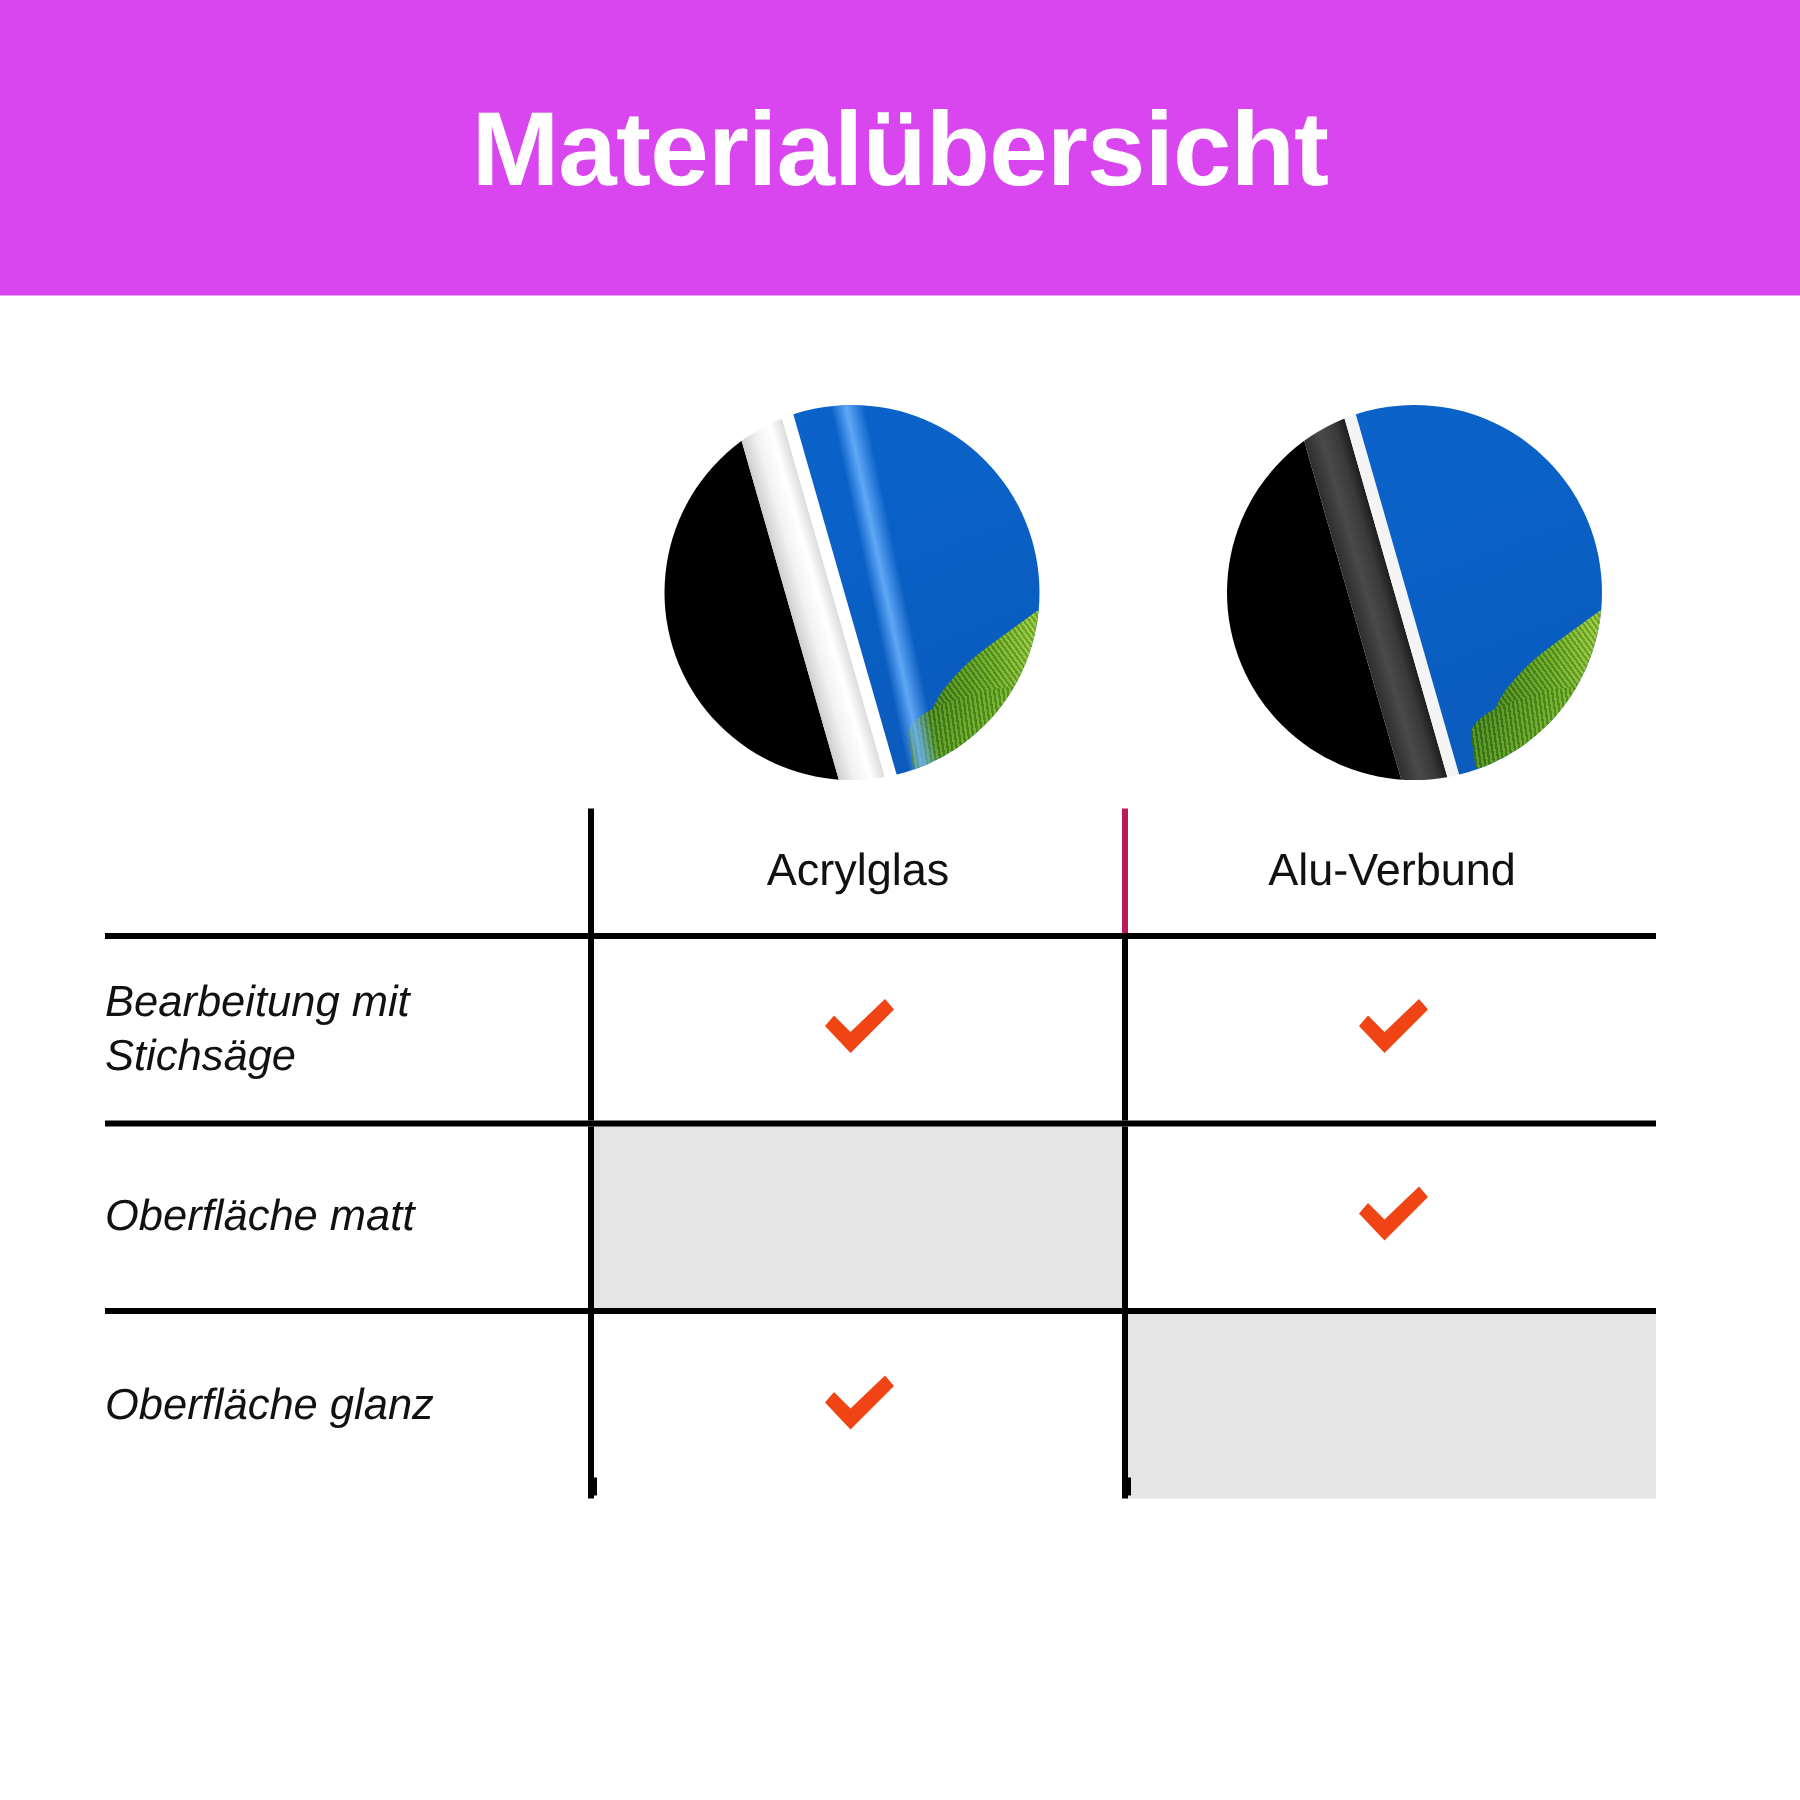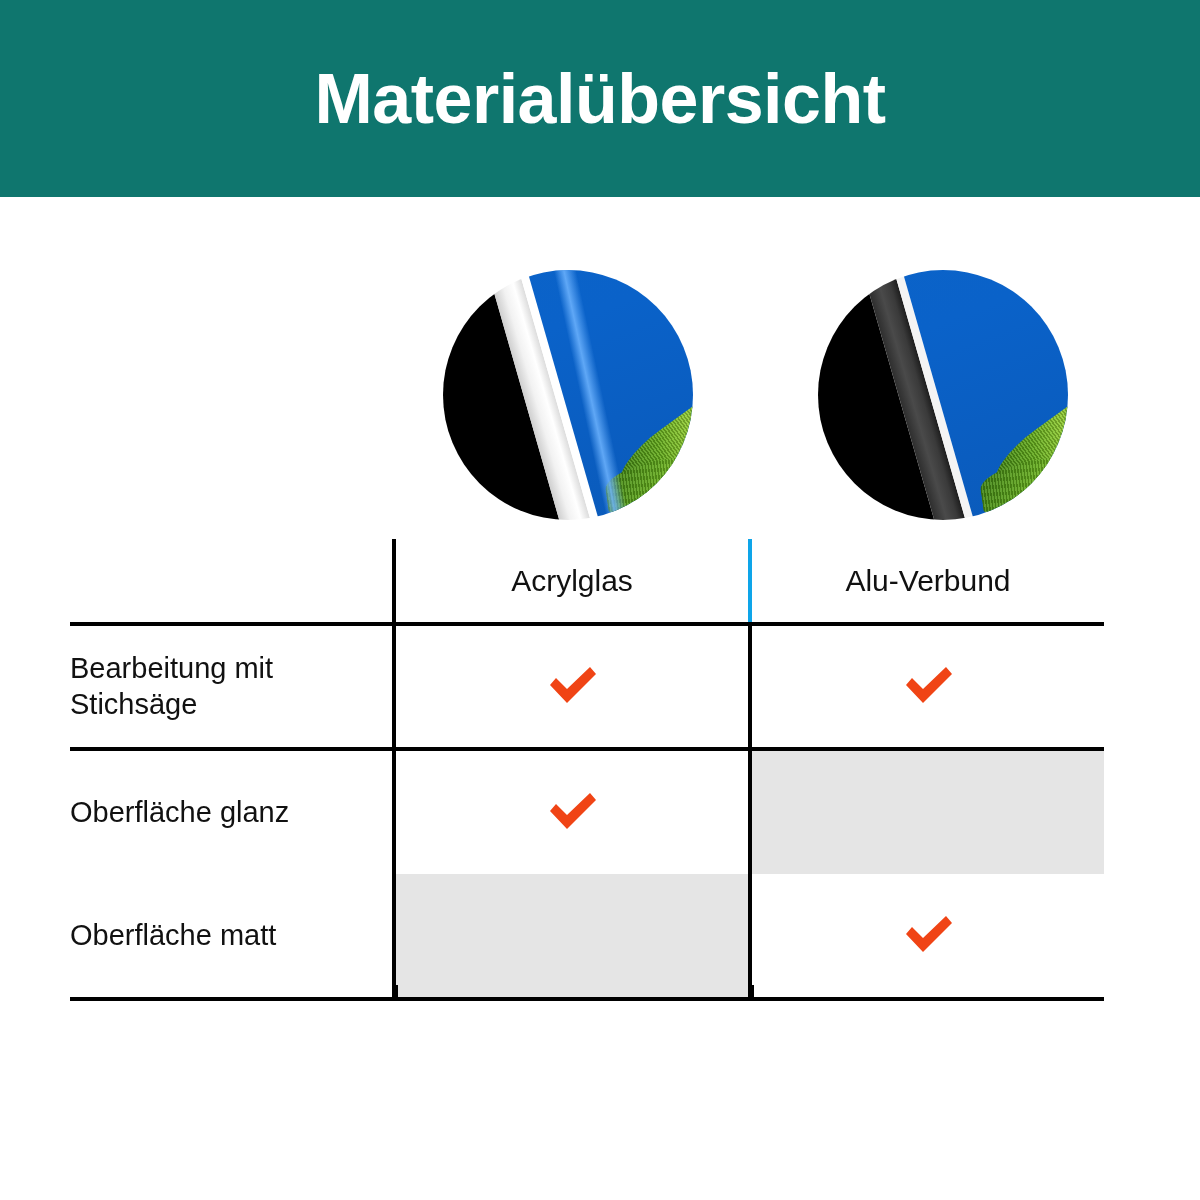--- a/index.html
+++ b/index.html
@@ -19,21 +19,21 @@
     background: #ffffff;
   }
 
   
   .header-banner {
     position: absolute;
     left: 0;
     top: 0;
     width: 1200px;
     height: 197px;
-    background: #0f766e;
+    background: #d946ef;
     display: flex;
     align-items: center;
     justify-content: center;
   }
 
   .header-title {
     color: #ffffff;
     font-family: "Liberation Sans", sans-serif;
     font-weight: bold;
     font-size: 70px;
@@ -175,37 +175,38 @@
     font-weight: normal;
     font-size: 30px;
     color: #111111;
     text-align: center;
     border-bottom: 4px solid #000000;
   }
   .hdr-row th.label-cell {
     border-bottom: 4px solid #000000;
   }
   .hdr-row th.col1 { border-left: 4px solid #000000; }
-  .hdr-row th.col2 { border-left: 4px solid #0ea5e9; text-align: center; }
+  .hdr-row th.col2 { border-left: 4px solid #be185d; text-align: center; }
 
   .body-row td {
     height: 125px;
     border-bottom: 4px solid #000000;
   }
   .body-row.last td { border-bottom: none; }
 
   .body-row td.col1,
   .body-row td.col2 { border-left: 4px solid #000000; }
 
   .row-label {
     font-size: 29px;
     color: #111111;
     line-height: 1.22;
     padding-left: 22px;
     text-align: left;
+    font-style: italic;
   }
 
   .mark-cell { text-align: center; }
   .shaded { background: #e5e5e5; }
 
   .check {
     display: inline-block;
     width: 52px;
     height: 42px;
   }
@@ -304,48 +305,48 @@
           </td>
           <td class="col2 mark-cell">
             <span class="check">
               <svg viewBox="0 0 52 42" width="52" height="42" aria-hidden="true">
                 <path d="M4 21 L10 14 L21 25 L44 3 L50 10 L21 39 Z" fill="#F04415"></path>
               </svg>
             </span>
           </td>
         </tr>
 
-        <tr class="body-row last">
-          <td class="row-label">
-            <div>Oberfläche glanz</div>
-          </td>
-          <td class="col1 mark-cell">
-            <span class="check">
-              <svg viewBox="0 0 52 42" width="52" height="42" aria-hidden="true">
-                <path d="M4 21 L10 14 L21 25 L44 3 L50 10 L21 39 Z" fill="#F04415"></path>
-              </svg>
-            </span>
-          </td>
-          <td class="col2 mark-cell shaded"></td>
-        </tr>
-
         <tr class="body-row">
           <td class="row-label">
             <div>Oberfläche matt</div>
           </td>
           <td class="col1 mark-cell shaded"></td>
           <td class="col2 mark-cell">
             <span class="check">
               <svg viewBox="0 0 52 42" width="52" height="42" aria-hidden="true">
                 <path d="M4 21 L10 14 L21 25 L44 3 L50 10 L21 39 Z" fill="#F04415"></path>
               </svg>
             </span>
           </td>
         </tr>
 
+        <tr class="body-row last">
+          <td class="row-label">
+            <div>Oberfläche glanz</div>
+          </td>
+          <td class="col1 mark-cell">
+            <span class="check">
+              <svg viewBox="0 0 52 42" width="52" height="42" aria-hidden="true">
+                <path d="M4 21 L10 14 L21 25 L44 3 L50 10 L21 39 Z" fill="#F04415"></path>
+              </svg>
+            </span>
+          </td>
+          <td class="col2 mark-cell shaded"></td>
+        </tr>
+
       </tbody>
     </table>
 
     <div class="divider-stub d1"></div>
     <div class="divider-stub d2"></div>
   </div>
 
 </div>
 
 </body></html>

